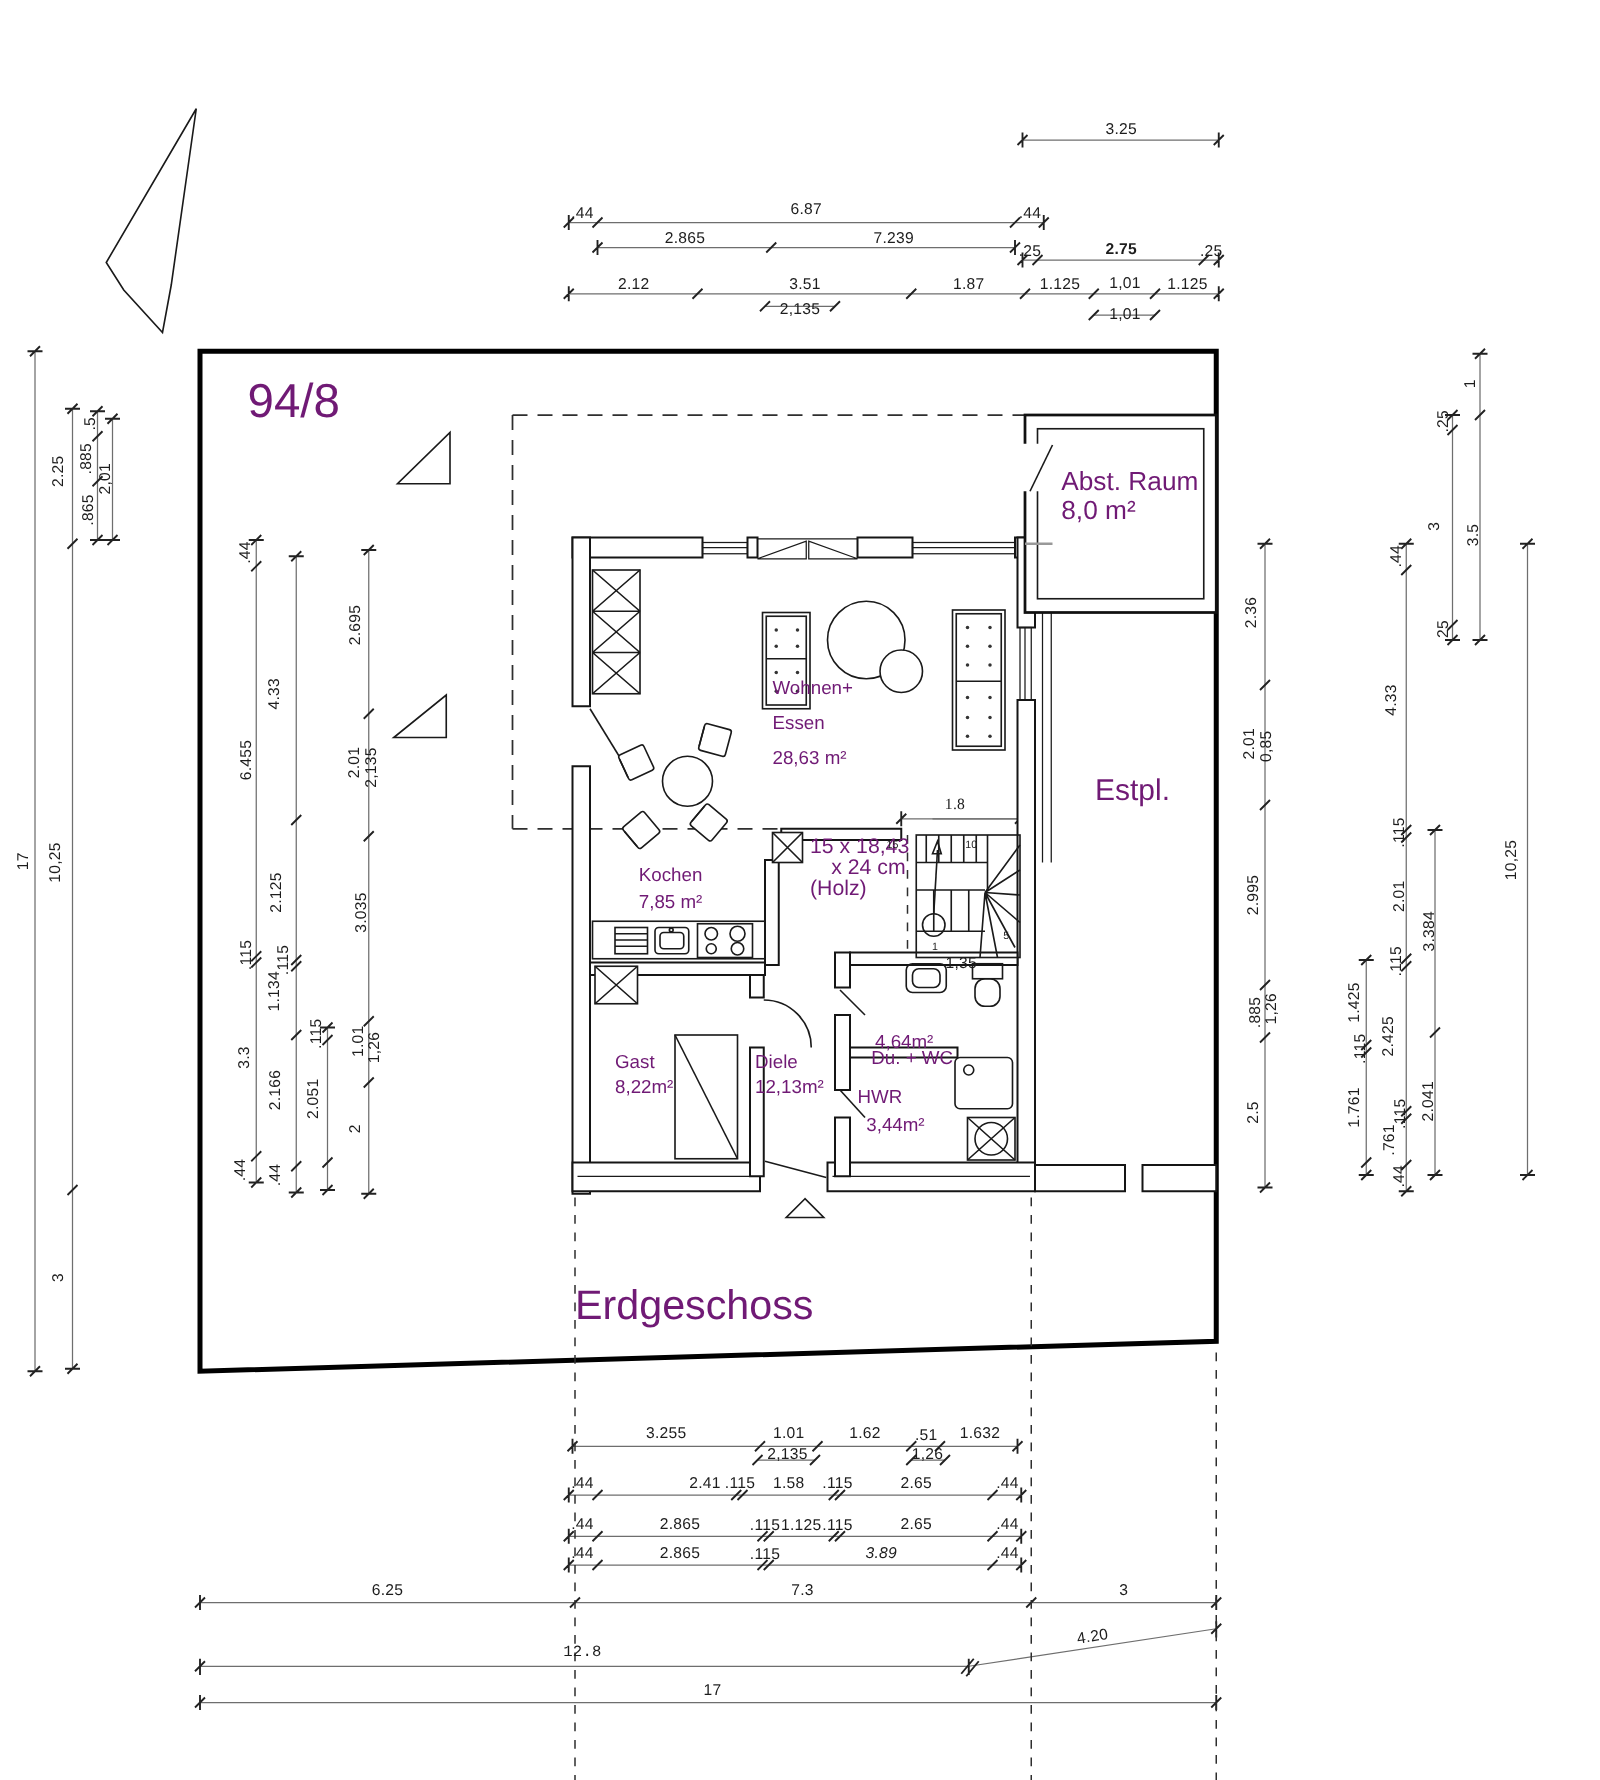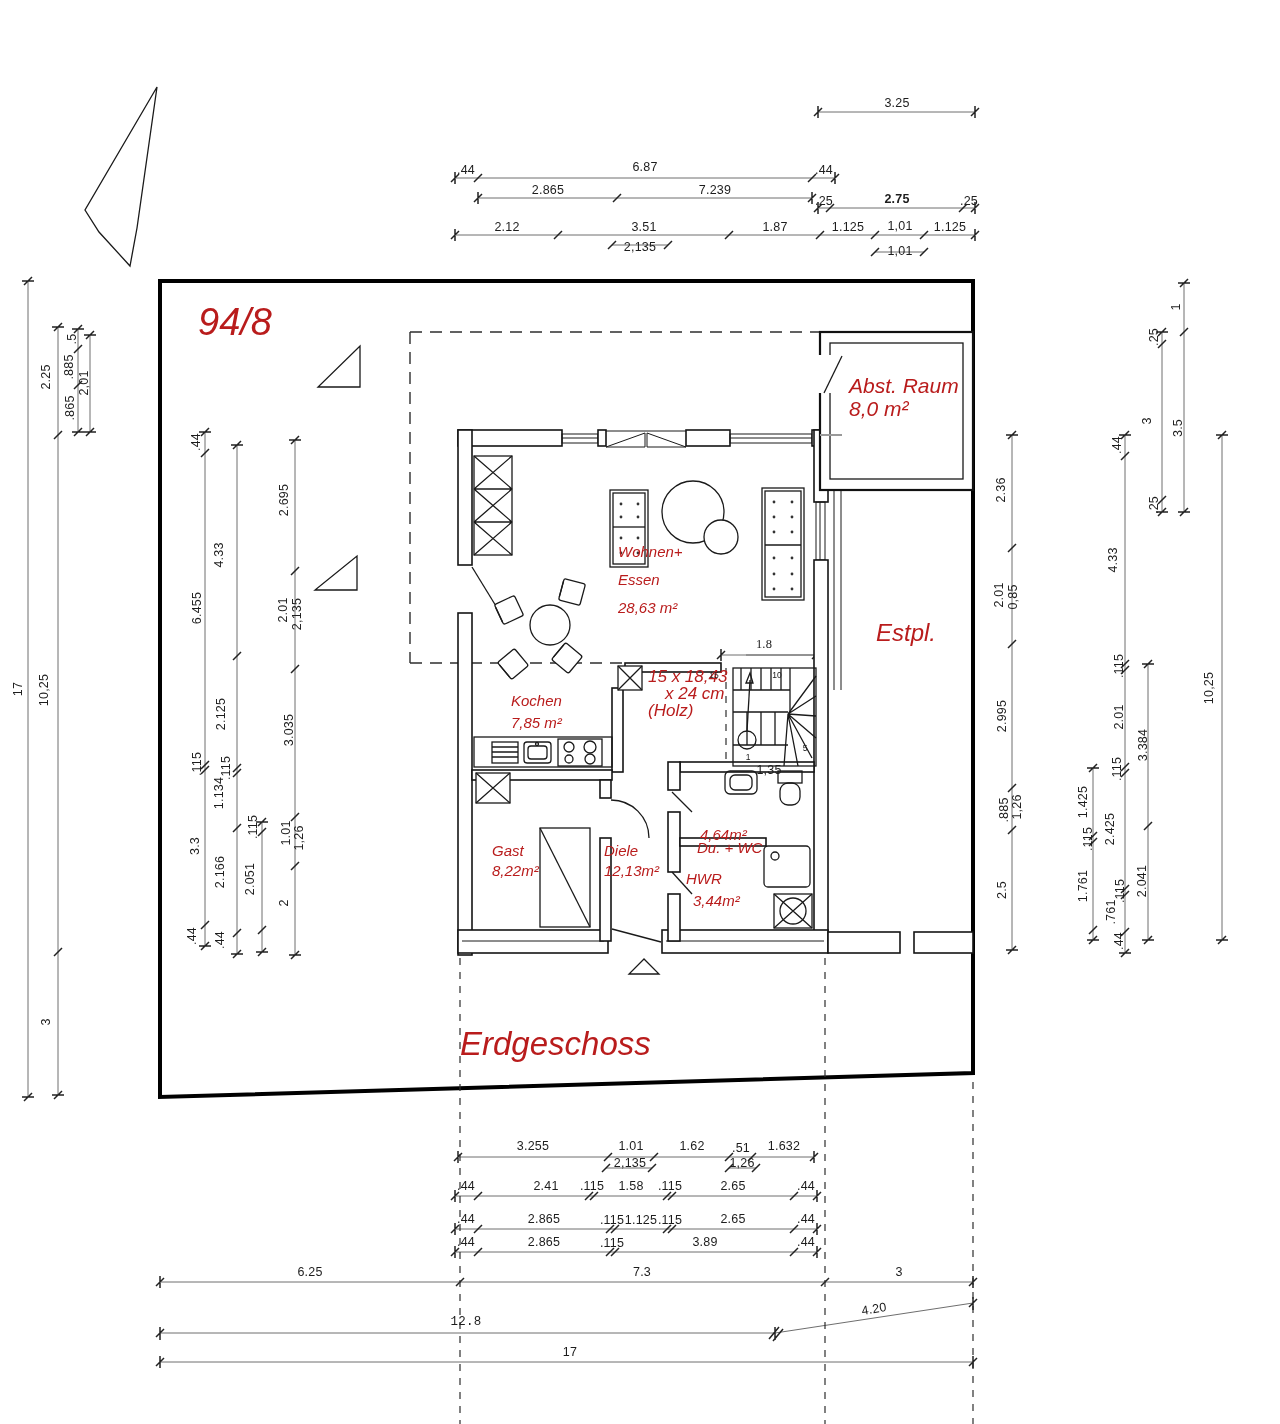--- a/index.html
+++ b/index.html
@@ -15,21 +15,21 @@
   .fw{fill:#fff;stroke:#1a1a1a;stroke-width:1.3;}
   .dl{stroke:#6e6e6e;stroke-width:1;fill:none;}
   .tk{stroke:#222;stroke-width:1.5;fill:none;}
   .dash{fill:none;stroke:#2e2e2e;stroke-width:1.4;stroke-dasharray:12 8;}
   .dash2{fill:none;stroke:#2e2e2e;stroke-width:1.2;stroke-dasharray:7 7;}
   .dot{fill:#333;stroke:none;}
   
   .dim{position:absolute;transform:translate(-50%,-50%);font-size:12.5px;white-space:nowrap;
        letter-spacing:.2px;color:#1d1d1d;}
   .dim.rot{transform:translate(-50%,-50%) rotate(-90deg);}
-  .lbl{position:absolute;transform:translate(0,-50%);white-space:nowrap;color:#b91c1c;font-style:italic;}
+  .lbl{position:absolute;transform:translate(0,-50%);white-space:nowrap;color:#701a75;}
   .room{font-size:15px;}
   .note{font-size:17px;text-align:right;}
   .stairnum{position:absolute;transform:translate(-50%,-50%);font-size:8.5px;color:#222;}
   .big-parcel{font-size:38px;}
   .big-floor{font-size:33px;}
   .big-storage{font-size:21px;}
   .big-estpl{font-size:24px;}
 </style>
 </head>
 <body>
@@ -376,37 +376,37 @@
       <span class="dim rot" style="left: 1154px; top: 505px;">.25</span>
       <span class="dim rot" style="left: 1209px; top: 688px;">10,25</span>
       <span class="dim" style="left: 533px; top: 1146px;">3.255</span>
       <span class="dim" style="left: 631px; top: 1146px;">1.01</span>
       <span class="dim" style="left: 692px; top: 1146px;">1.62</span>
       <span class="dim" style="left: 741px; top: 1148px;">.51</span>
       <span class="dim" style="left: 784px; top: 1146px;">1.632</span>
       <span class="dim" style="left: 630px; top: 1163px;">2,135</span>
       <span class="dim" style="left: 742px; top: 1163px;">1,26</span>
       <span class="dim" style="left: 466px; top: 1186px;">.44</span>
-      <span class="dim" style="left: 546px; top: 1186px;">2.41</span>
+      <span class="dim" style="left: 564px; top: 1186px;">2.41</span>
       <span class="dim" style="left: 592px; top: 1186px;">.115</span>
       <span class="dim" style="left: 631px; top: 1186px;">1.58</span>
       <span class="dim" style="left: 670px; top: 1186px;">.115</span>
       <span class="dim" style="left: 733px; top: 1186px;">2.65</span>
       <span class="dim" style="left: 806px; top: 1186px;">.44</span>
       <span class="dim" style="left: 466px; top: 1219px;">.44</span>
       <span class="dim" style="left: 544px; top: 1219px;">2.865</span>
       <span class="dim" style="left: 612px; top: 1220px;">.115</span>
       <span class="dim" style="left: 641px; top: 1220px;">1.125</span>
       <span class="dim" style="left: 670px; top: 1220px;">.115</span>
       <span class="dim" style="left: 733px; top: 1219px;">2.65</span>
       <span class="dim" style="left: 806px; top: 1219px;">.44</span>
       <span class="dim" style="left: 466px; top: 1242px;">.44</span>
       <span class="dim" style="left: 544px; top: 1242px;">2.865</span>
       <span class="dim" style="left: 612px; top: 1243px;">.115</span>
-      <span class="dim" style="left: 705px; top: 1242px;">3.89</span>
+      <span class="dim" style="left: 705px; top: 1242px; font-style: italic;">3.89</span>
       <span class="dim" style="left: 806px; top: 1242px;">.44</span>
       <span class="dim" style="left: 310px; top: 1272px;">6.25</span>
       <span class="dim" style="left: 642px; top: 1272px;">7.3</span>
       <span class="dim" style="left: 899px; top: 1272px;">3</span>
       <span class="dim" style="left: 466px; top: 1322px; font-family: Liberation Mono, monospace;">12.8</span>
       <span class="dim" style="transform: translate(-50%, -50%) rotate(-9deg); left: 874px; top: 1309px;">4.20</span>
       <span class="dim" style="left: 570px; top: 1352px;">17</span>
     </div>
 
   <span class="lbl big-parcel" style="left:198px;top:322px">94/8</span>

